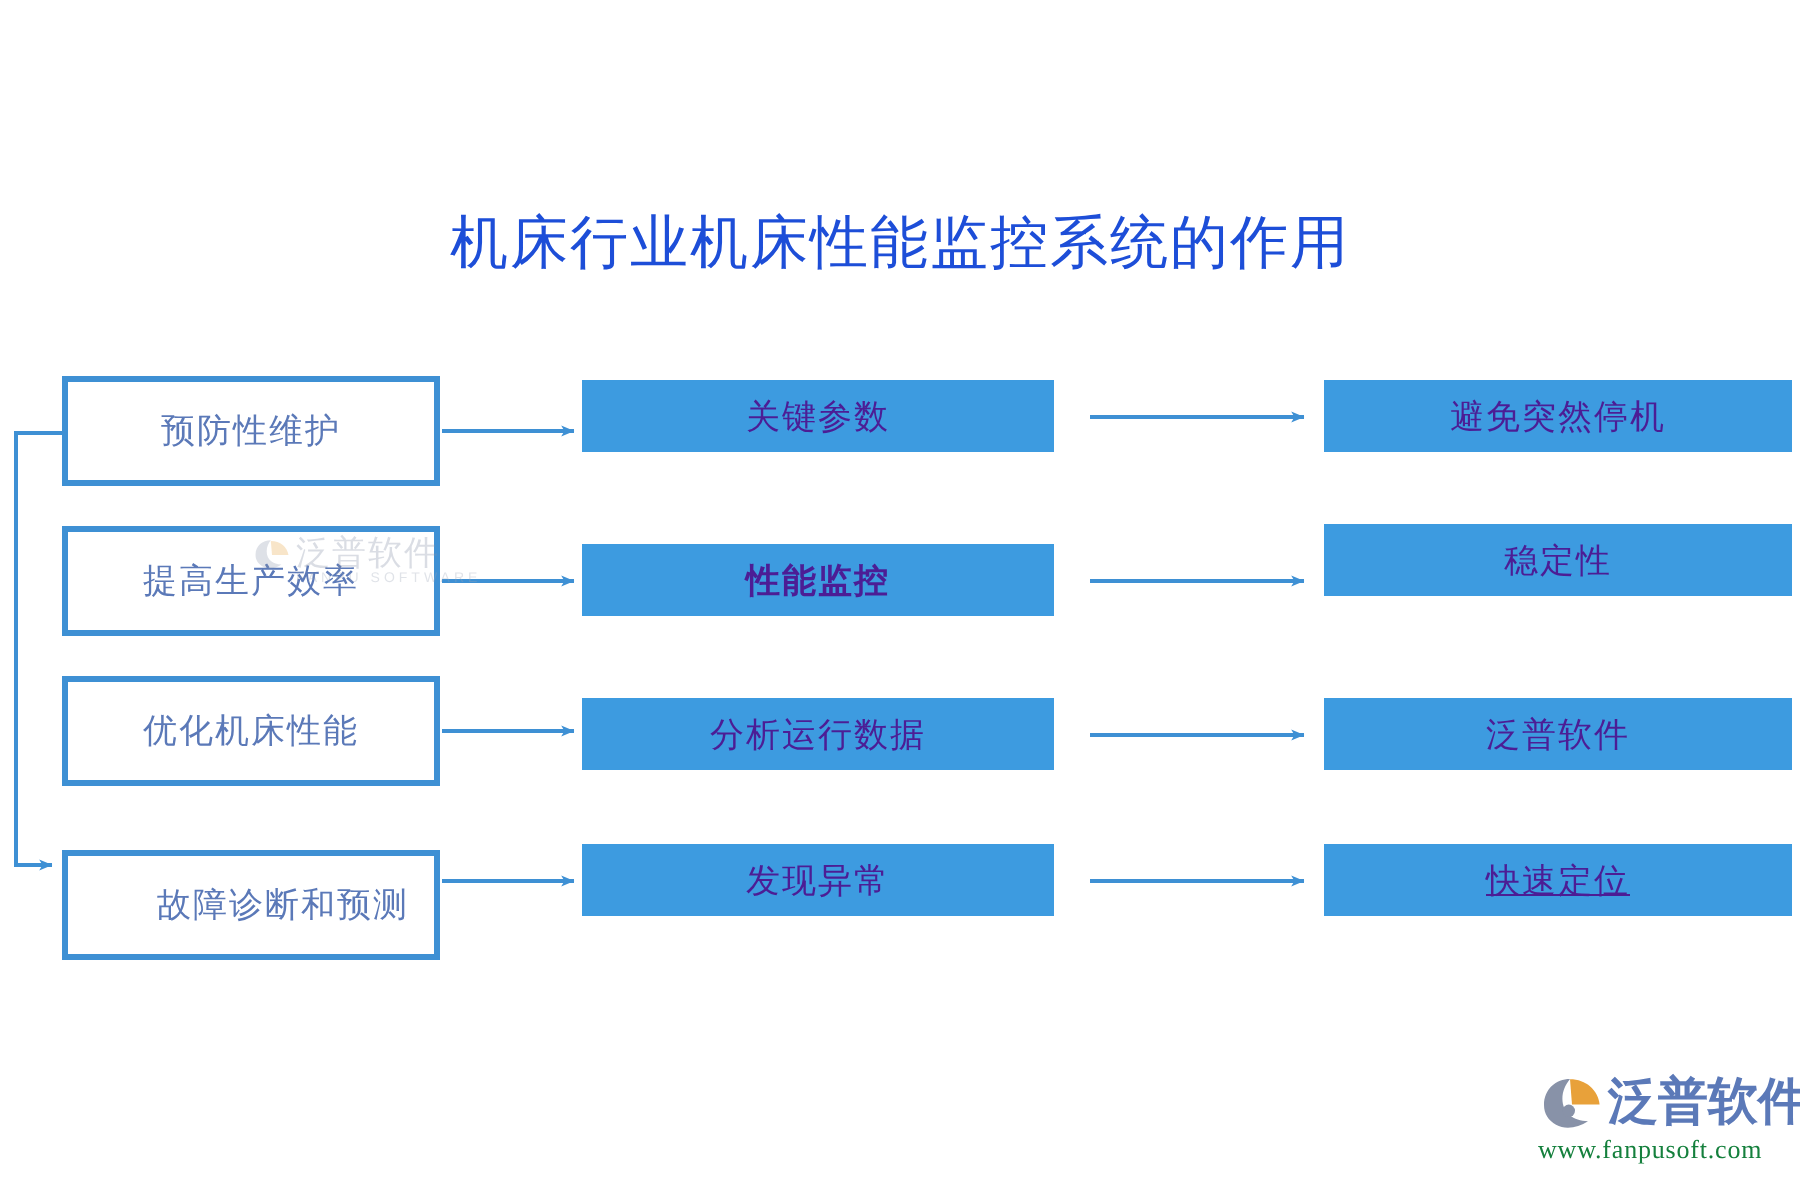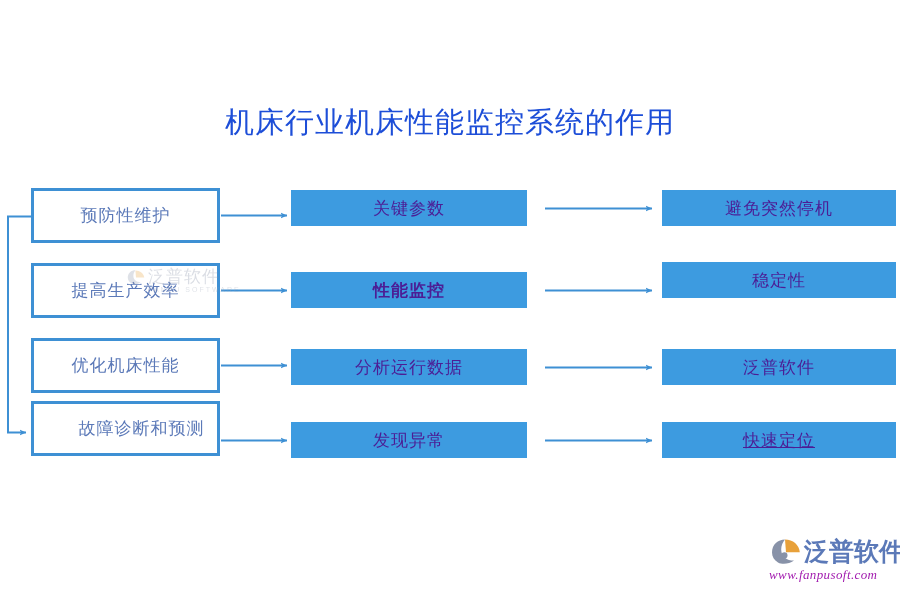--- a/index.html
+++ b/index.html
@@ -133,25 +133,24 @@
     letter-spacing: 0px;
     font-weight: bold;
     white-space: nowrap;
   }
   #brand-logo .logo-url {
     position: absolute;
     left: 1px;
     top: 31px;
     font-size: 13px;
     line-height: 16px;
-    color: #a21caf;
+    color: #15803d;
     letter-spacing: 0.4px;
     font-family: "Liberation Serif", "DejaVu Serif", serif;
     white-space: nowrap;
-    font-style: italic;
   }
 </style>
 </head>
 <body>
 
 <div id="canvas">
 
   <div id="diagram-title">机床行业机床性能监控系统的作用</div>
 
   <svg id="connectors" viewBox="0 0 900 600" width="900" height="600">
@@ -197,21 +196,21 @@
   <div class="node node-filled col-right" style="top:190px;">避免突然停机</div>
 
   <div class="node node-outline col-left" style="top:263px;">提高生产效率</div>
   <div class="node node-filled col-mid" style="top:272px;font-weight:bold;">性能监控</div>
   <div class="node node-filled col-right" style="top:262px;">稳定性</div>
 
   <div class="node node-filled col-mid" style="top:349px;">分析运行数据</div>
   <div class="node node-outline col-left" style="top:338px;">优化机床性能</div>
   <div class="node node-filled col-right" style="top:349px;">泛普软件</div>
 
-  <div class="node node-outline col-left" style="top:401px;padding-left:32px;">故障诊断和预测</div>
+  <div class="node node-outline col-left" style="top:425px;padding-left:32px;">故障诊断和预测</div>
   <div class="node node-filled col-mid" style="top:422px;">发现异常</div>
   <div class="node node-filled col-right" style="top:422px;text-decoration:underline;">快速定位</div>
 
   <div class="wm-center">
     <svg class="wm-mark" viewBox="0 0 34 28">
       <path d="M3,14 C3,6 9,1.5 16,1.5 C14,4 12.5,7 12.5,11 C12.5,18 18,22 25,22 C20,25.5 14,26.5 9.5,24 C5.5,21.8 3,18.5 3,14 Z" fill="#8892a8"></path>
       <path d="M16,2 C24,2 30,7 31,14 L17,14 Z" fill="#E8A13A"></path>
     </svg>
     <span class="wm-cn">泛普软件</span>
     <span class="wm-en">FANPU SOFTWARE</span>

